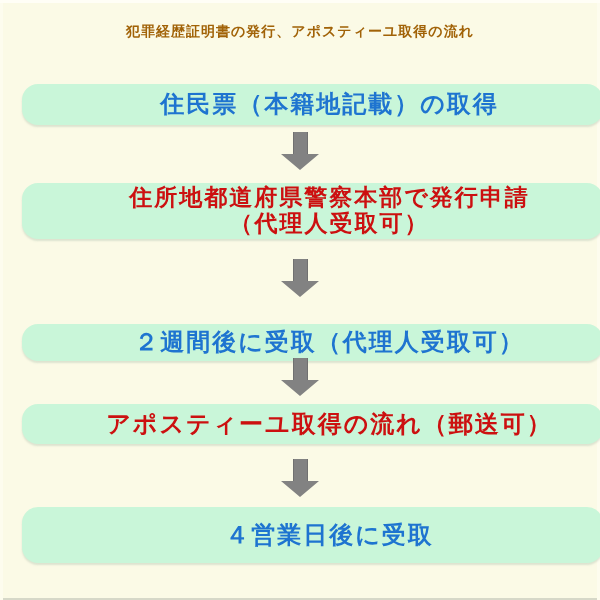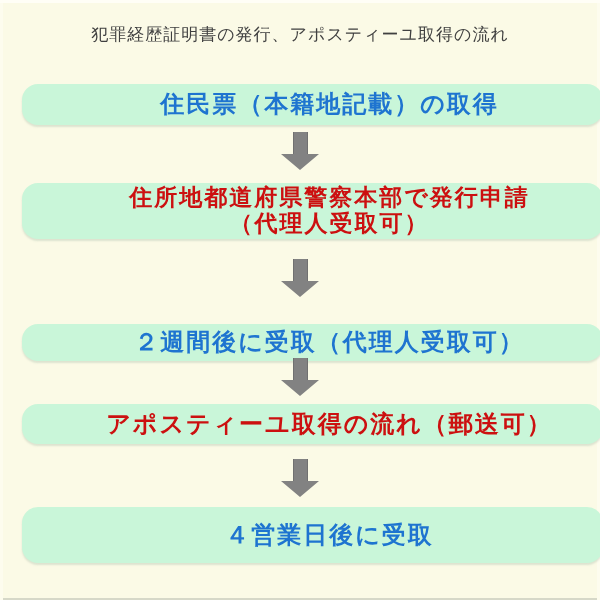--- a/index.html
+++ b/index.html
@@ -15,24 +15,24 @@
     box-shadow:
       inset 0 3px 0 #fffef6,
       inset 3px 0 0 #fdfcee,
       inset -3px 0 0 #fdfcee,
       inset 0 -2px 0 #d6d8c8;
   }
   .title {
     position: absolute;
     top: 23px; left: 0; width: 100%;
     text-align: center;
-    font-size: 17px;
-    font-weight: normal;
+    font-size: 14px;
+    font-weight: bold;
     letter-spacing: 1px;
-    color: #404040;
+    color: #a16207;
     white-space: nowrap;
   }
   .box {
     position: absolute;
     left: 22px; width: 547px;
     background: #c9f6d9;
     border-radius: 16px;
     display: flex;
     flex-direction: column;
     align-items: center;

